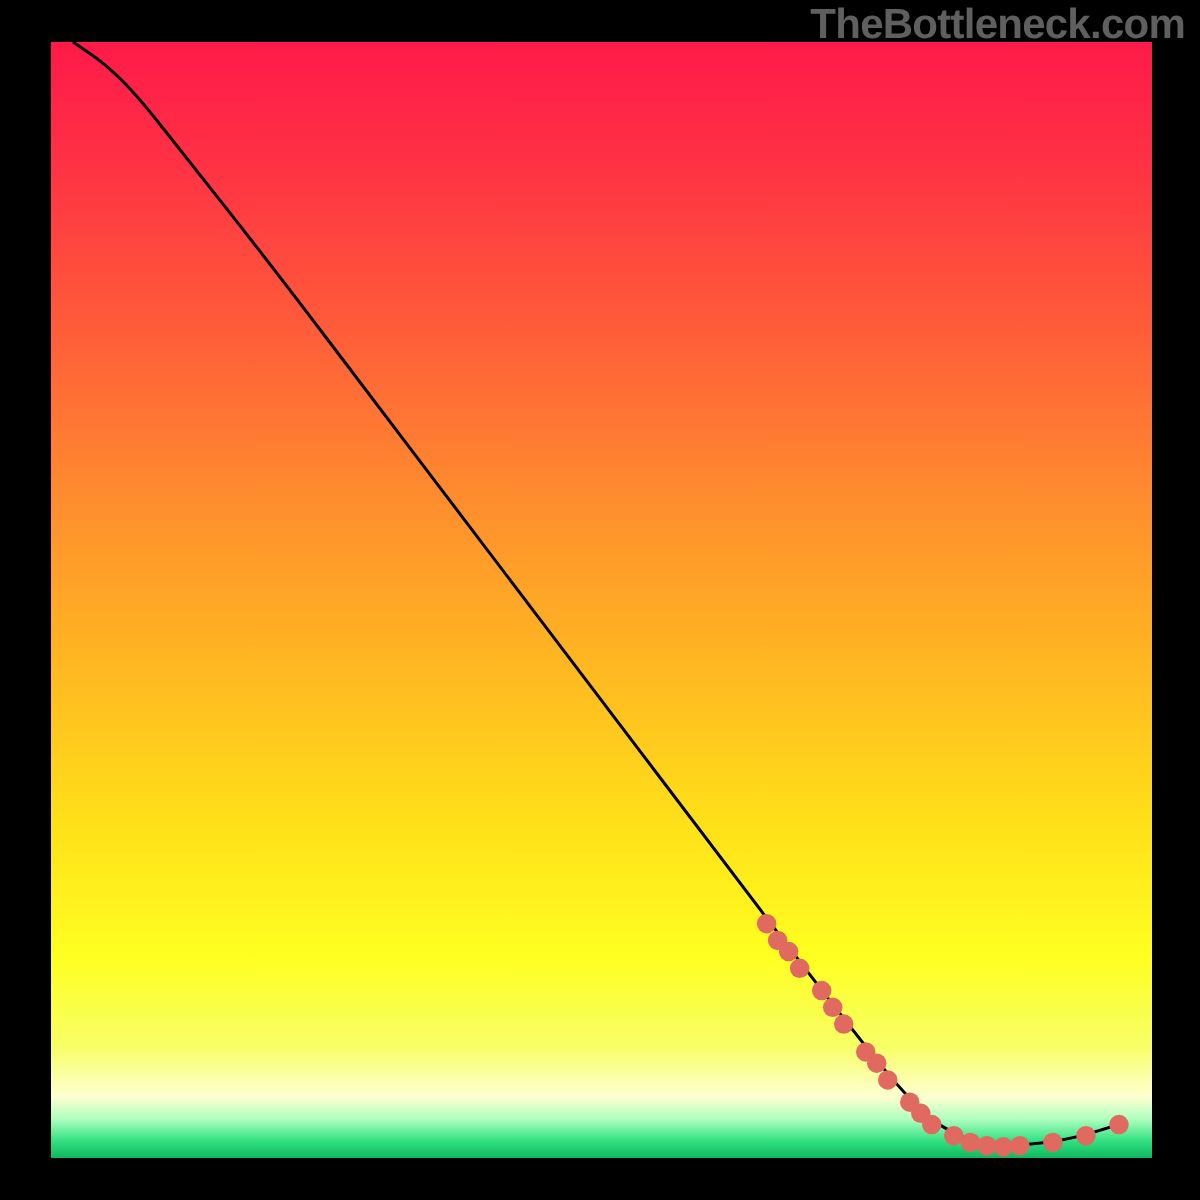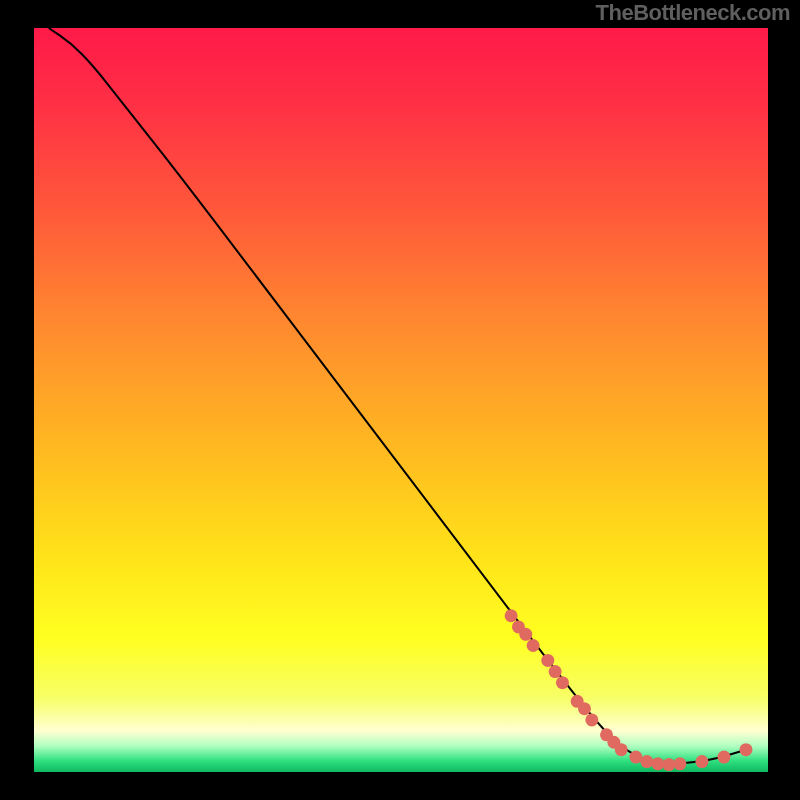--- a/index.html
+++ b/index.html
@@ -3,21 +3,21 @@
 <meta charset="utf-8">
 <style>
   html,body{margin:0;padding:0;width:800px;height:800px;overflow:hidden;background:#000;}
   .wrap{position:relative;width:800px;height:800px;}
   svg{position:absolute;top:0;left:0;}
   .attribution{
     position:absolute;
     top:0;
     right:10px;
     font-family:Arial,Helvetica,sans-serif;
-    font-size:22px;
+    font-size:28px;
     font-weight:bold;
     color:#5f5f5f;
     letter-spacing:-0.5px;
   }
 </style>
 </head>
 <body>
 <div class="wrap">
 
 <svg id="plot" width="800" height="800">

